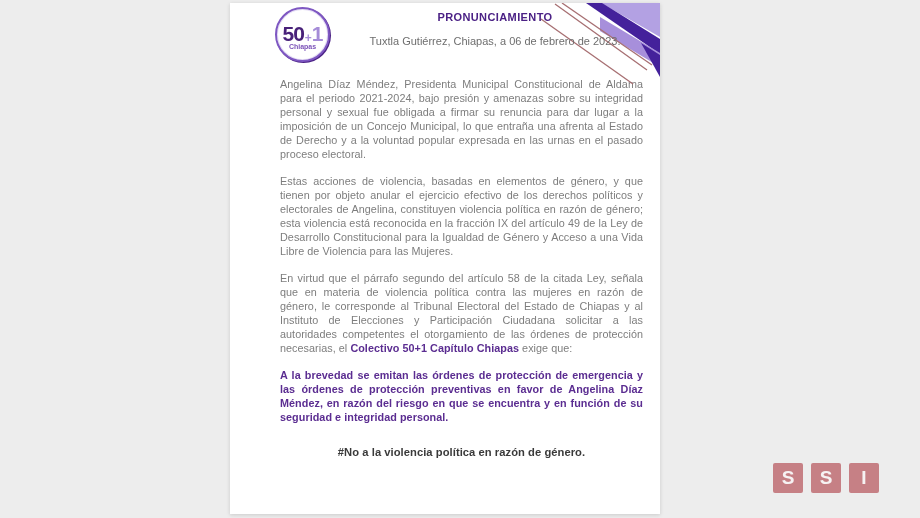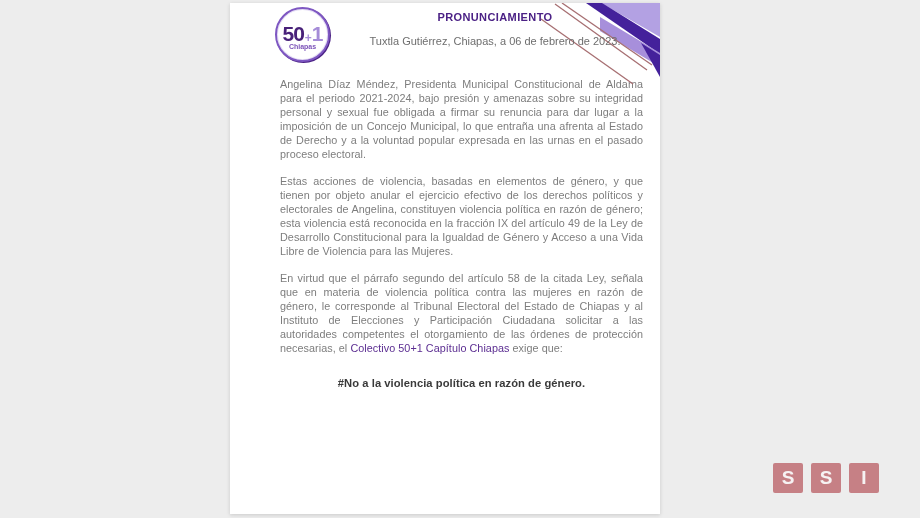--- a/index.html
+++ b/index.html
@@ -80,21 +80,21 @@
     padding: 14px 17px 0 50px;
   }
   .doc-body p {
     font-size: 10.8px;
     line-height: 14px;
     color: #7d7d7d;
     text-align: justify;
     margin-bottom: 13px;
     letter-spacing: 0.05px;
   }
-  .bold-purple { font-weight: normal; color: #5b2d91; }
+  .bold-purple { font-weight: bold; color: #5b2d91; }
   .demand {
     font-weight: bold;
     color: #5b2d91 !important;
   }
   .hashtag {
     text-align: center !important;
     font-weight: bold;
     color: #3a3a3a !important;
     font-size: 11.2px !important;
     margin: 21px 0 0 !important;
@@ -151,20 +151,21 @@
       <div class="title-block">
         <div class="title">PRONUNCIAMIENTO</div>
         <div class="dateline">Tuxtla Gutiérrez, Chiapas, a 06 de febrero de 2023.</div>
       </div>
     </div>
 
     <div class="doc-body">
       <p>Angelina Díaz Méndez, Presidenta Municipal Constitucional de Aldama para el periodo 2021-2024, bajo presión y amenazas sobre su integridad personal y sexual fue obligada a firmar su renuncia para dar lugar a la imposición de un Concejo Municipal, lo que entraña una afrenta al Estado de Derecho y a la voluntad popular expresada en las urnas en el pasado proceso electoral.</p>
       <p>Estas acciones de violencia, basadas en elementos de género, y que tienen por objeto anular el ejercicio efectivo de los derechos políticos y electorales de Angelina, constituyen violencia política en razón de género; esta violencia está reconocida en la fracción IX del artículo 49 de la Ley de Desarrollo Constitucional para la Igualdad de Género y Acceso a una Vida Libre de Violencia para las Mujeres.</p>
       <p><span>En virtud que el párrafo segundo del artículo 58 de la citada Ley, señala que en materia de violencia política contra las mujeres en razón de género, le corresponde al Tribunal Electoral del Estado de Chiapas y al Instituto de Elecciones y Participación Ciudadana solicitar a las autoridades competentes el otorgamiento de las órdenes de protección necesarias, el </span><span class="bold-purple">Colectivo 50+1 Capítulo Chiapas</span><span> exige que:</span></p>
+      <p class="demand">A la brevedad se emitan las órdenes de protección de emergencia y las órdenes de protección preventivas en favor de Angelina Díaz Méndez, en razón del riesgo en que se encuentra y en función de su seguridad e integridad personal.</p>
       <p class="hashtag">#No a la violencia política en razón de género.</p>
     </div>
 
   </div>
 
   <div class="ssi">
     <div class="ssi-square">S</div>
     <div class="ssi-square">S</div>
     <div class="ssi-square">I</div>
   </div>

